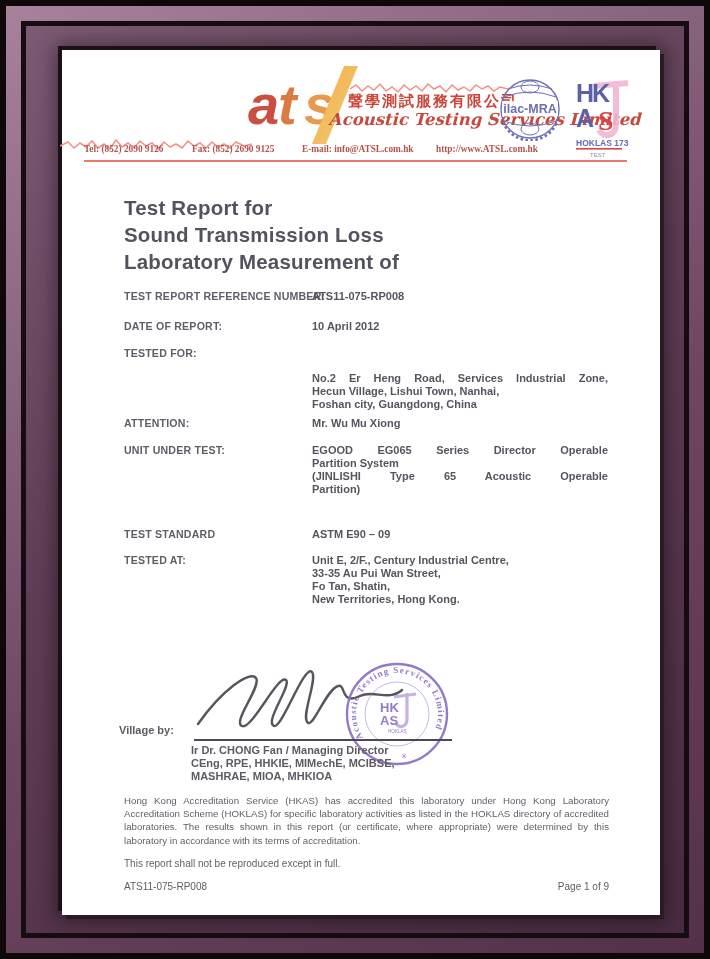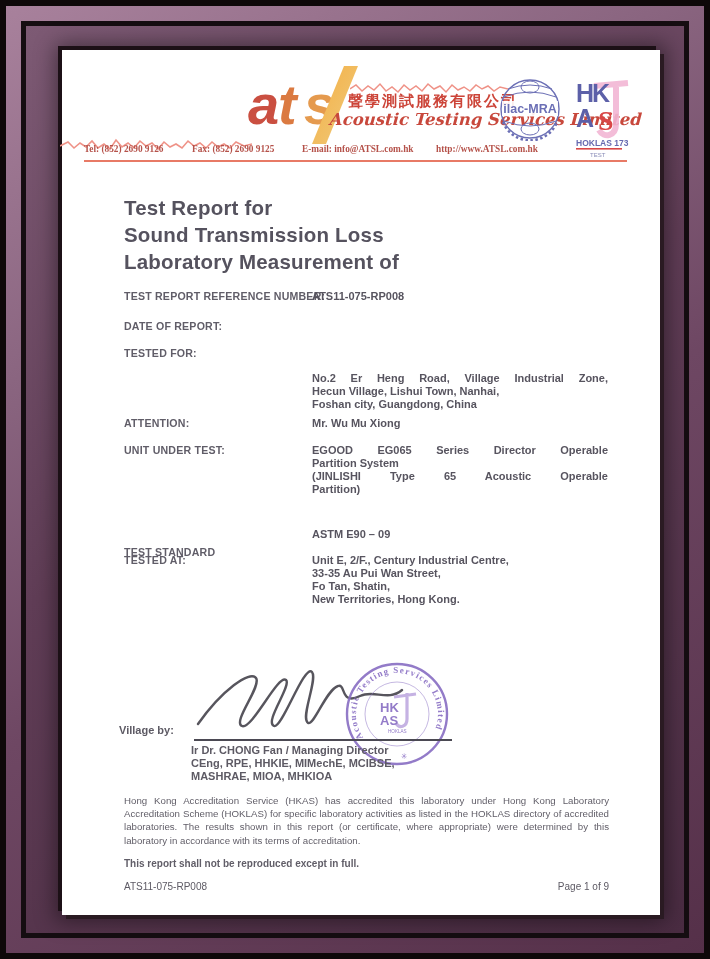--- a/index.html
+++ b/index.html
@@ -114,40 +114,41 @@
     <div class="abs title" style="left:62px; top:144px;">
       <div>Test Report for</div>
       <div>Sound Transmission Loss</div>
       <div>Laboratory Measurement of</div>
     </div>
 
     <div class="flabel" style="top:240px;">TEST REPORT REFERENCE NUMBER:</div>
     <div class="fvalue" style="top:240px;">ATS11-075-RP008</div>
 
     <div class="flabel" style="top:270px;">DATE OF REPORT:</div>
+    <div class="fvalue" style="top:270px;">10 April 2012</div>
 
     <div class="flabel" style="top:297px;">TESTED FOR:</div>
     <div class="fvalue" style="top:322px;">
-      <div class="jl">No.2 Er Heng Road, Village Industrial Zone,</div>
+      <div class="jl">No.2 Er Heng Road, Services Industrial Zone,</div>
       <div>Hecun Village, Lishui Town, Nanhai,</div>
       <div>Foshan city, Guangdong, China</div>
     </div>
 
     <div class="flabel" style="top:367px;">ATTENTION:</div>
     <div class="fvalue" style="top:367px;">Mr. Wu Mu Xiong</div>
 
     <div class="flabel" style="top:394px;">UNIT UNDER TEST:</div>
     <div class="fvalue" style="top:394px;">
       <div class="jl">EGOOD EG065 Series Director Operable</div>
       <div>Partition System</div>
       <div class="jl">(JINLISHI Type 65 Acoustic Operable</div>
       <div>Partition)</div>
     </div>
 
-    <div class="flabel" style="top:496px;text-align:center;">TEST STANDARD</div>
+    <div class="flabel" style="top:478px;text-align:center;">TEST STANDARD</div>
     <div class="fvalue" style="top:478px;">ASTM E90 – 09</div>
 
     <div class="flabel" style="top:504px;">TESTED AT:</div>
     <div class="fvalue pre" style="top:504px;">Unit E, 2/F., Century Industrial Centre,
 33-35 Au Pui Wan Street,
 Fo Tan, Shatin,
 New Territories, Hong Kong.</div>
 
     <svg class="abs" style="left:130px; top:610px;" width="215" height="82" viewBox="0 0 215 82">
       <path d="M6,64 C30,30 58,10 64,18 C70,26 40,62 50,66 C60,70 86,14 94,20 C100,25 72,62 82,66 C90,69 112,4 120,12 C126,19 108,58 116,63 C122,66 134,30 146,26 C154,23 148,46 168,36 C182,29 196,42 210,30" fill="none" stroke="#45434b" stroke-width="2.4" stroke-linecap="round" opacity="0.9"></path>
@@ -169,20 +170,20 @@
       <text x="62" y="100" font-size="8" fill="#8a70c4" text-anchor="middle">✳</text>
     </svg>
 
     <div class="abs appr-label" style="left:57px; top:674px;">Village by:</div>
     <div class="abs sig-line" style="left:132px; top:689px; width:258px;"></div>
     <div class="abs appr-name" style="left:129px; top:694px;">Ir Dr. CHONG Fan / Managing Director</div>
     <div class="abs appr-name" style="left:129px; top:707px;">CEng, RPE, HHKIE, MIMechE, MCIBSE,</div>
     <div class="abs appr-name" style="left:129px; top:720px;">MASHRAE, MIOA, MHKIOA</div>
 
     <div class="abs foot-para" style="left:62px; top:744px; width:485px;">Hong Kong Accreditation Service (HKAS) has accredited this laboratory under Hong Kong Laboratory Accreditation Scheme (HOKLAS) for specific laboratory activities as listed in the HOKLAS directory of accredited laboratories. The results shown in this report (or certificate, where appropriate) were determined by this laboratory in accordance with its terms of accreditation.</div>
-    <div class="abs foot-note" style="left:62px; top:808px;font-weight:bold;">This report shall not be reproduced except in full.</div>
+    <div class="abs foot-note" style="left:62px; top:808px;">This report shall not be reproduced except in full.</div>
     <div class="abs foot-row" style="left:62px; top:831px; width:485px;">
       <span>ATS11-075-RP008</span>
       <span>Page 1 of 9</span>
     </div>
 
   </div>
 </div>
 
 </body></html>

